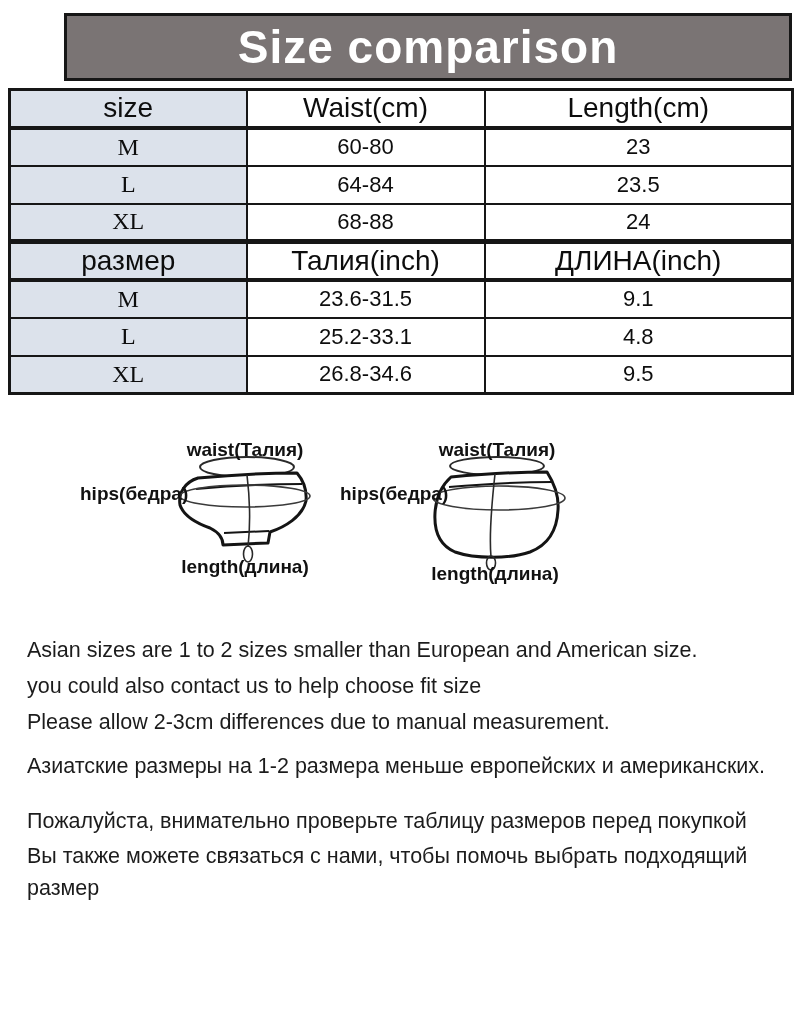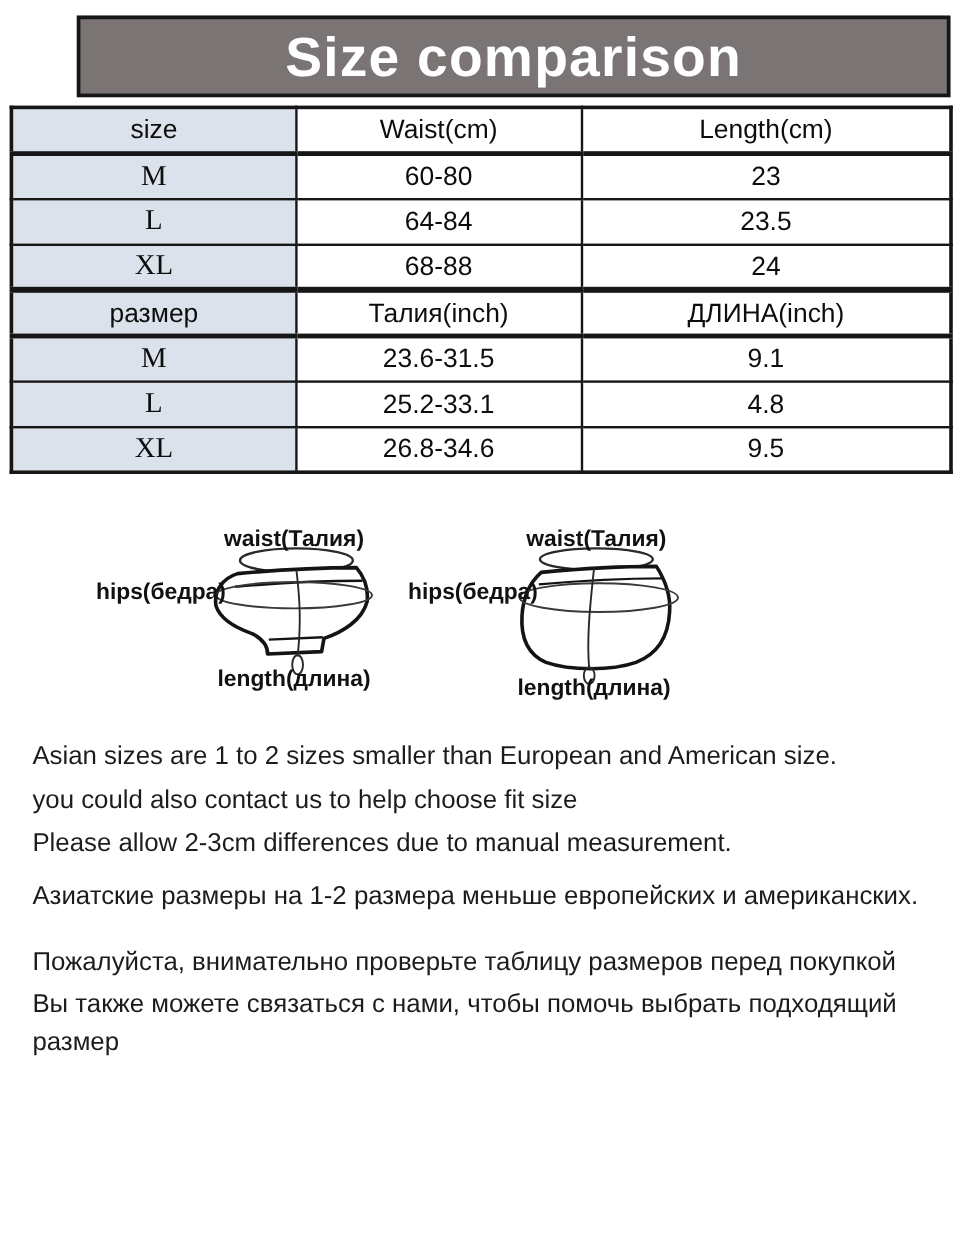--- a/index.html
+++ b/index.html
@@ -53,21 +53,21 @@
     padding: 0;
     text-align: center;
     vertical-align: middle;
     font-size: 22px;
     color: #0d0d0d;
     background: #ffffff;
     overflow: hidden;
     white-space: nowrap;
   }
   table.size-table td.c1 { background: var(--col1-bg, #dce2eb); }
-  table.size-table tr.hdr td { font-size: 22px; border-bottom-width: 4px; }
+  table.size-table tr.hdr td { font-size: 28px; border-bottom-width: 4px; }
   table.size-table tr.sec td { border-top-width: 5px; }
   table.size-table td.serif {
     font-family: "Liberation Serif", "DejaVu Serif", serif;
     font-size: 24px;
   }
 
   
   .diagram {
     position: absolute;
     top: 423px;
@@ -87,21 +87,21 @@
   .dlabel.hips   { left: 0;   top: 60px; }
   .dlabel.length { transform: translateX(-50%); }
   .diagram-left  .dlabel.waist  { left: 165px; }
   .diagram-left  .dlabel.length { left: 165px; top: 133px; }
   .diagram-right .dlabel.waist  { left: 157px; }
   .diagram-right .dlabel.length { left: 155px; top: 140px; }
 
   
   .notes {
     position: absolute;
-    left: 27px; top: 612px;
+    left: 27px; top: 632px;
     width: 770px;
     color: var(--text, #1c1c1c);
   }
   .note-line { font-size: 21.5px; line-height: 36px; }
   .ru-1 { margin-top: 8px; }
   .ru-2 { margin-top: 19px; line-height: 37px; }
   .ru-3 { line-height: 30px; }
   .ru-4 { line-height: 32px; }
   .ru-5 { line-height: 33px; }
   .ru-6 { line-height: 33px; }

